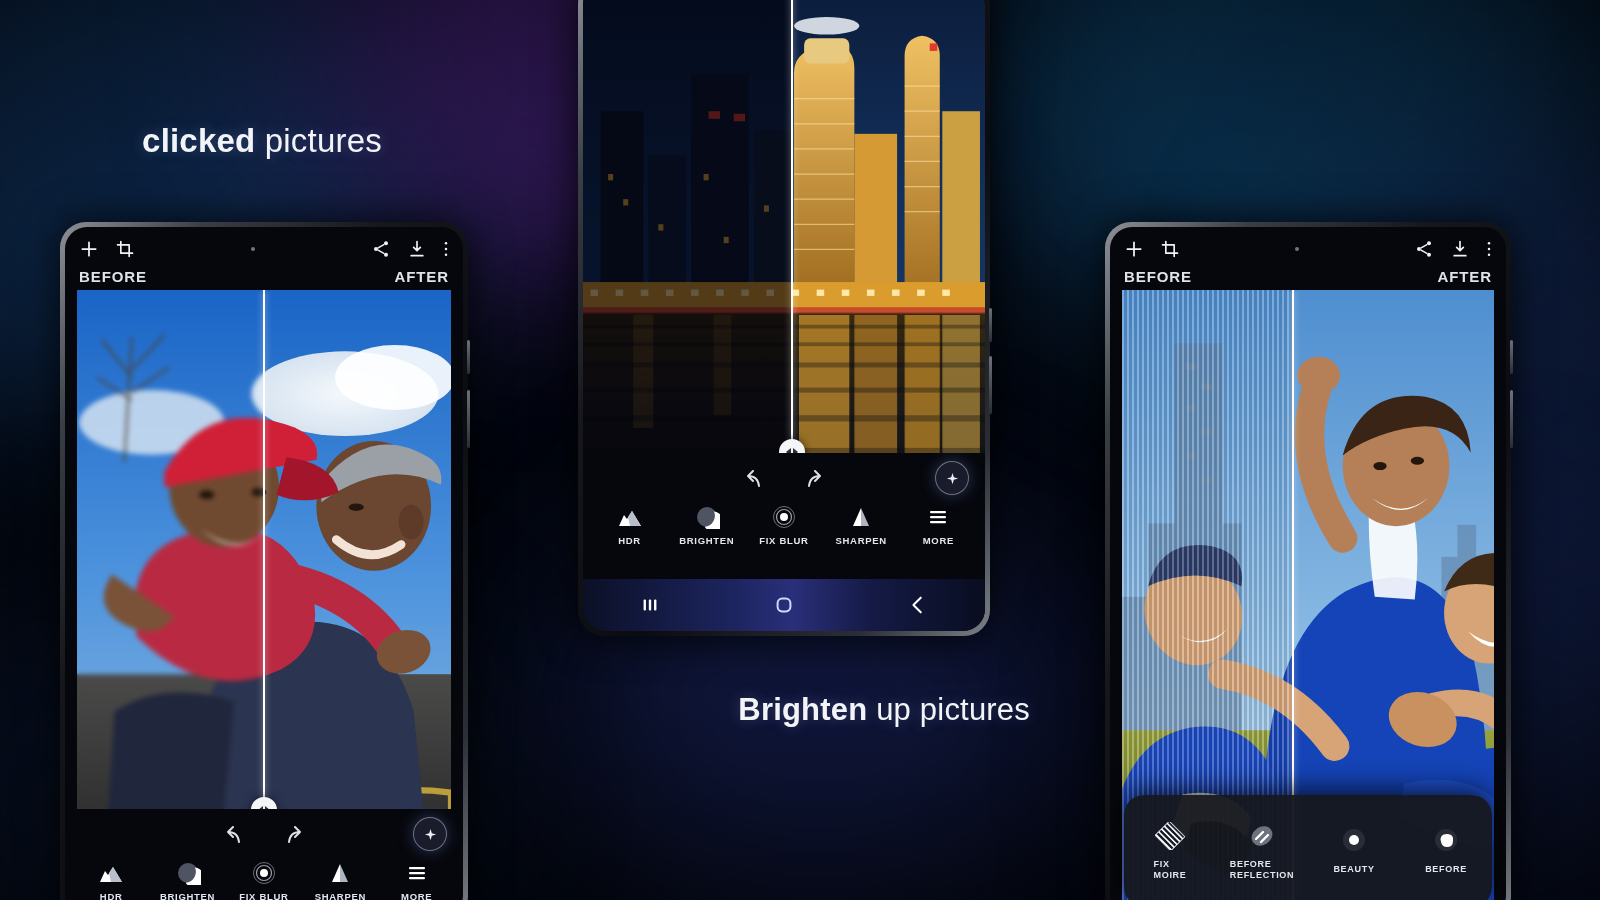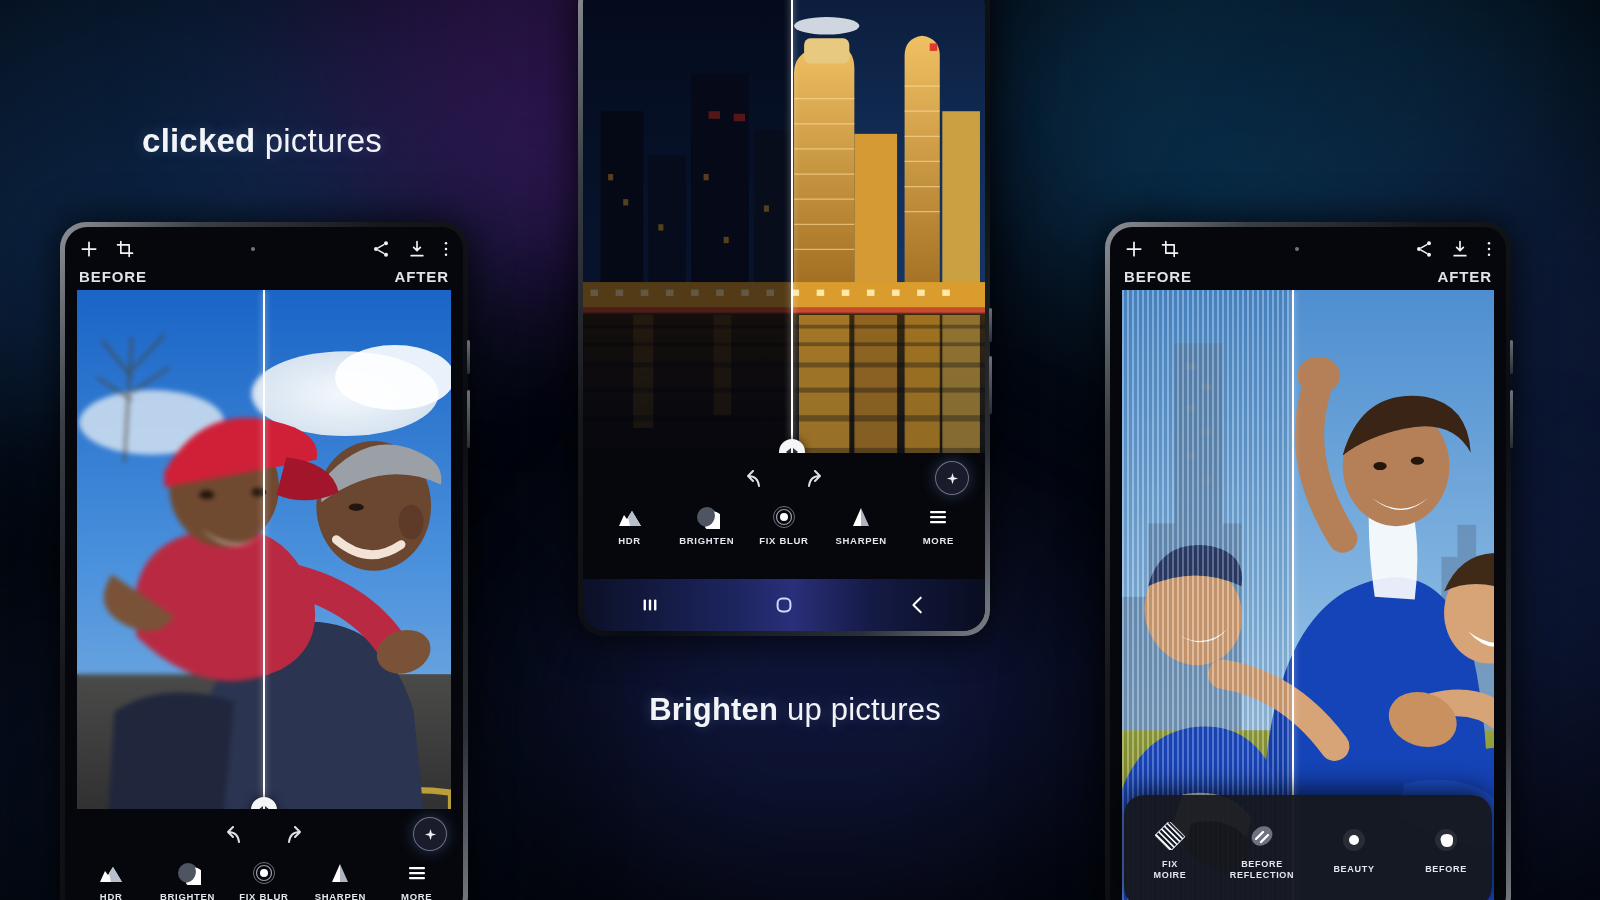--- a/index.html
+++ b/index.html
@@ -21,21 +21,21 @@
   .g-botright{width:560px; height:420px; left:1180px; top:560px;  background:rgba(18,30,74,.5); }
   .vig { position:absolute; inset:0;
          background:radial-gradient(ellipse 90% 80% at 50% 50%, rgba(0,0,0,0) 35%, rgba(0,0,0,.72) 100%); }
 
   
   .headline { position:absolute; text-align:center; color:#f2f4f8; letter-spacing:.2px;
               font-weight:300; line-height:1.28; text-shadow:0 0 14px rgba(160,190,255,.25); }
   .headline b { font-weight:700; }
   #hl-left   { left:22px;  top:78px;  width:480px; font-size:33px; }
   #hl-right  { left:1090px;top:78px;  width:500px; font-size:33px; }
-  #hl-center { left:560px; top:690px; width:470px; font-size:31px; }
+  #hl-center { left:560px; top:690px; width:470px; font-size:31px;text-align:right; }
 
   
   .phone { position:absolute; border-radius:26px;
            background:linear-gradient(125deg,#8e9298 0%,#3a3e45 16%,#15171b 36%,#0a0c0f 60%,#2b2f35 85%,#7d8188 100%);
            padding:5px; box-shadow:0 0 42px rgba(0,0,0,.85); }
   .phone-inner { width:100%; height:100%; border-radius:22px; background:#05070c; overflow:hidden;
                  position:relative; display:flex; flex-direction:column; }
   .side-btn { position:absolute; width:3px; border-radius:2px;
               background:linear-gradient(180deg,#6e7278,#2a2d33); }
 
@@ -72,21 +72,21 @@
 
   
   .editbar { flex:0 0 auto; padding:10px 0 4px 0; position:relative; }
   .ur-row { display:flex; align-items:center; justify-content:center; gap:40px; height:34px; position:relative; }
   .magic { position:absolute; right:16px; top:-2px; width:34px; height:34px; border-radius:50%;
            border:1px solid rgba(190,200,230,.5); background:rgba(120,130,190,.18);
            display:flex; align-items:center; justify-content:center;
            box-shadow:0 0 16px rgba(120,140,220,.35); }
   .tools { display:flex; justify-content:space-around; align-items:flex-end; padding:8px 8px 10px 8px; }
   .tool { display:flex; flex-direction:column; align-items:center; gap:7px; width:76px; }
-  .tool .tl { font-size:9.5px; letter-spacing:.7px; color:#e3e7ee; font-weight:600; text-align:center; line-height:1.15; }
+  .tool .tl { font-size:9.5px; letter-spacing:.7px; color:#e3e7ee; font-weight:600; line-height:1.15; }
   .tico { width:26px; height:24px; display:block; }
   .tico svg { width:100%; height:100%; display:block; }
 
   
   .navbar { flex:0 0 auto; height:52px; display:flex; align-items:center; justify-content:space-around;
             background:linear-gradient(90deg,#0b1026 0%,#1d2560 38%,#2a2f7a 52%,#141a44 72%,#090d20 100%); }
   .nav-ic { width:22px; height:22px; }
   .nav-ic svg { width:100%; height:100%; }
 
   

